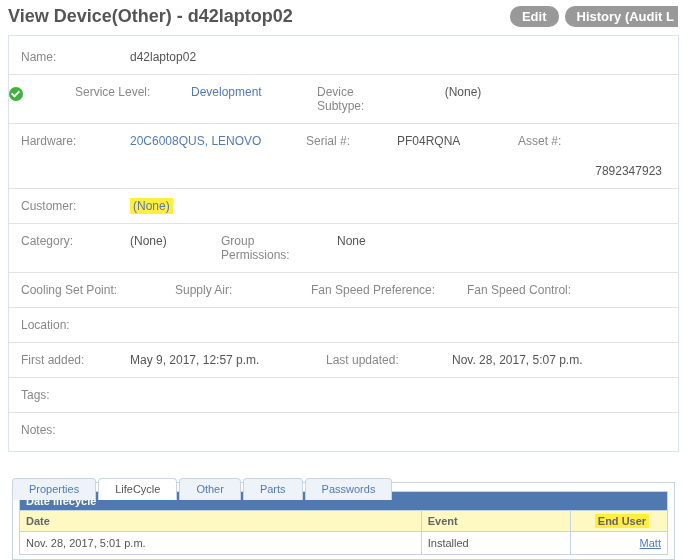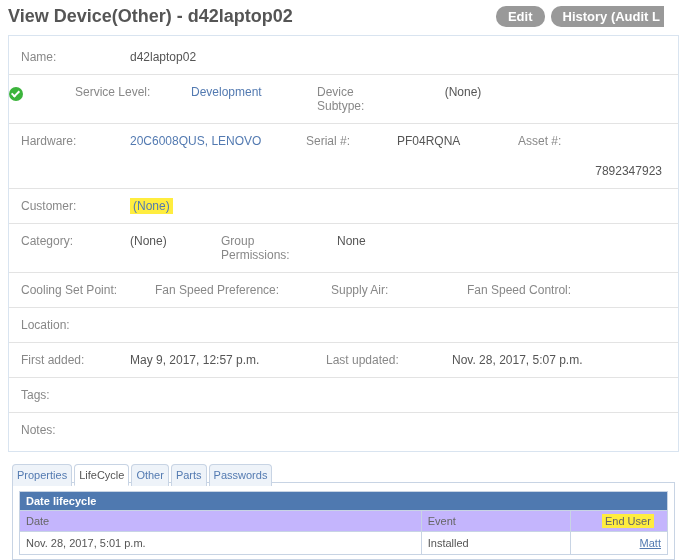--- a/index.html
+++ b/index.html
@@ -7,21 +7,21 @@
     padding: 0;
     font-family: Verdana, Geneva, sans-serif;
     font-size: 12px;
     color: #555;
     background: #fff;
     width: 687px;
   }
   .header-row {
     display: flex;
     align-items: center;
-    padding: 6px 23px 8px 8px;
+    padding: 6px 9px 8px 8px;
   }
   .page-title {
     font-size: 18px;
     font-weight: bold;
     color: #555;
     flex: 1;
   }
   .hdr-btn {
     background: #999;
     color: #fff;
@@ -96,28 +96,28 @@
   
   .tabs {
     margin: 0 12px;
     border-bottom: 1px solid #c8d4e4;
     display: flex;
   }
   .tab {
     border: 1px solid #c8d4e4;
     border-bottom: none;
     border-radius: 4px 4px 0 0;
-    padding: 4px 4px;
+    padding: 4px 16px;
     font-size: 11px;
     color: #537ab1;
     background: #eef3f9;
     margin-right: 2px;
     cursor: pointer;
     position: relative;
-    top: 4px;
+    top: 18px;
   }
   .tab.active {
     background: #fff;
     color: #555;
     border-bottom:1px solid #fff;
   }
   .tabpanel {
     border: 1px solid #c8d4e4;
     border-top: none;
     margin: 0 12px;
@@ -131,38 +131,38 @@
     padding: 3px 6px;
     border: 1px solid #c8d4e4;
     border-bottom: none;
   }
   table.grid {
     width: 100%;
     border-collapse: collapse;
     font-size: 11px;
   }
   table.grid th {
-    background: #c4b5fd;
+    background: #fef9c3;
     color: #666;
     text-align: left;
-    font-weight: normal;
+    font-weight: bold;
     padding: 4px 6px;
     border: 1px solid #c8d4e4;
   }
   table.grid td {
     padding: 5px 6px;
     border-left: 1px solid #c8d4e4;
     border-right: 1px solid #c8d4e4;
     border-bottom: 1px solid #c8d4e4;
     color: #555;
   }
   .col-date { width: 62%; }
   .col-event { width: 23%; }
   .col-enduser { width: 15%; text-align: right; }
-  table.grid th.col-enduser { text-align: center; padding-left: 24px; }
+  table.grid th.col-enduser { text-align: left; padding-left: 24px; }
 </style>
 </head>
 <body>
 
 <div class="header-row">
   <div class="page-title">View Device(Other) - d42laptop02</div>
   <button class="hdr-btn">Edit</button>
   <button class="hdr-btn" style="border-top-right-radius:0;border-bottom-right-radius:0;padding-right:4px">History (Audit L</button>
 </div>
 
@@ -197,22 +197,22 @@
 
   <div class="row">
     <div class="lbl c-lbl1">Category:</div>
     <div class="val" style="width:75px">(None)</div>
     <div class="lbl" style="width:100px">Group Permissions:</div>
     <div class="val">None</div>
   </div>
 
   <div class="row">
     <div class="lbl c-lbl1" style="width:130px">Cooling Set Point:</div>
+    <div class="lbl" style="width:140px;padding-left:20px">Supply Air:</div>
     <div class="lbl" style="width:140px">Fan Speed Preference:</div>
-    <div class="lbl" style="width:140px;padding-left:20px">Supply Air:</div>
     <div class="lbl" style="width:140px">Fan Speed Control:</div>
   </div>
 
   <div class="row">
     <div class="lbl c-lbl1">Location:</div>
   </div>
 
   <div class="row">
     <div class="lbl c-lbl1">First added:</div>
     <div class="val" style="width:180px">May 9, 2017, 12:57 p.m.</div>

